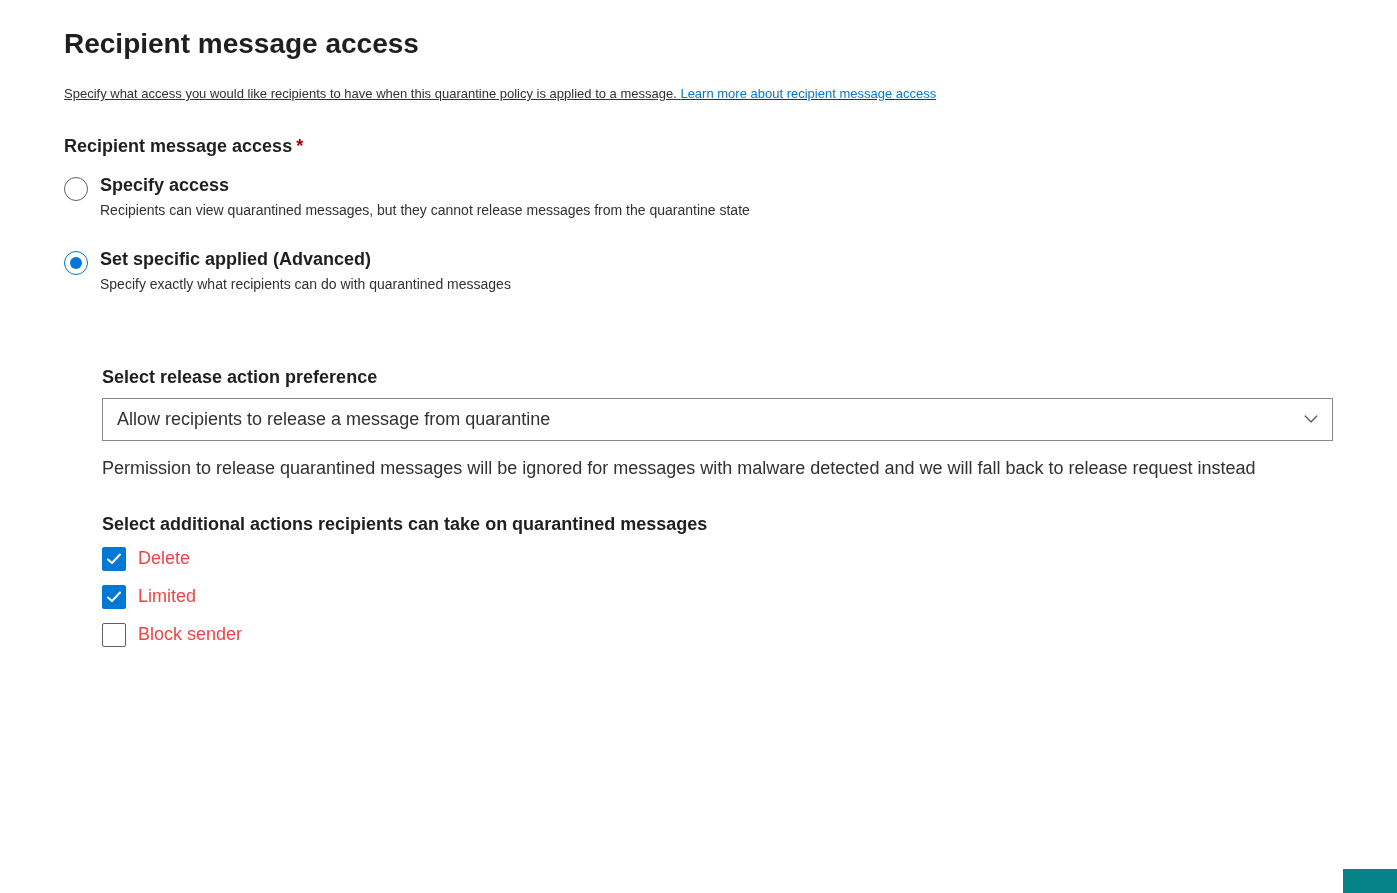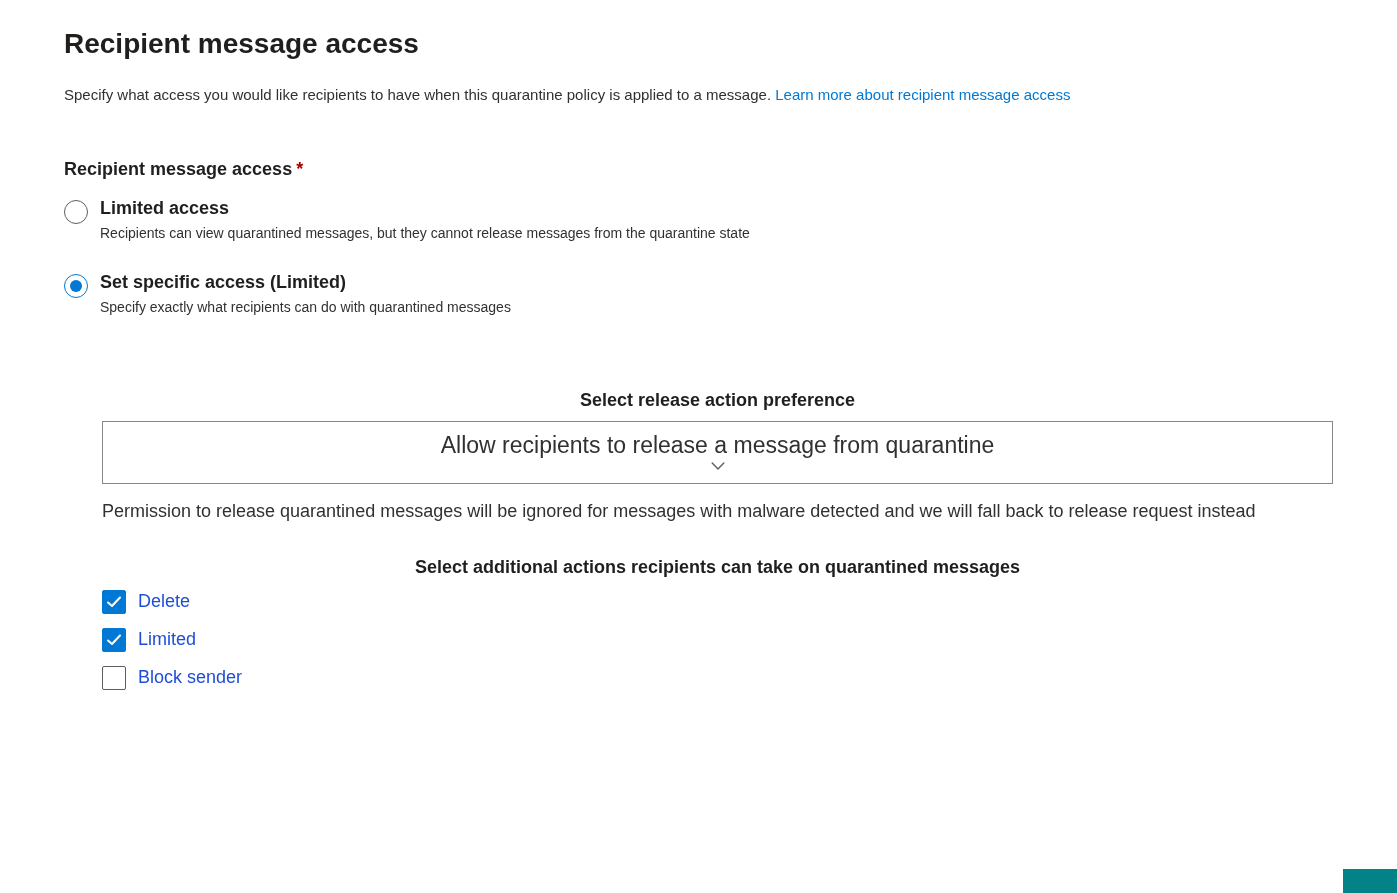--- a/index.html
+++ b/index.html
@@ -14,24 +14,25 @@
       padding: 28px 64px;
       font-size: 16px;
     }
     .page-title {
       font-size: 28px;
       font-weight: 700;
       color: #201f1e;
       margin-bottom: 24px;
     }
     .intro-text {
-      font-size: 15px;
+      font-size: 13px;
       color: #323130;
       line-height: 1.5;
-      margin-bottom: 52px;
+      margin-bottom: 32px;
+      text-decoration: underline;
     }
     .link {
       color: #0078d4;
       text-decoration: none;
       cursor: pointer;
     }
     .field-label {
       font-size: 18px;
       font-weight: 600;
       color: #201f1e;
@@ -90,35 +91,33 @@
       max-width: 740px;
     }
     .subsection {
       padding-left: 38px;
     }
     .sub-label {
       font-size: 18px;
       font-weight: 600;
       color: #201f1e;
       margin-bottom: 10px;
-      text-align: center;
     }
     .dropdown {
       width: 100%;
       border: 1px solid #8a8886;
       background: #ffffff;
       padding: 10px 14px;
-      font-size: 23px;
+      font-size: 18px;
       color: #323130;
       display: flex;
       align-items: center;
       justify-content: space-between;
       cursor: pointer;
       margin-bottom: 14px;
-      flex-direction: column;
     }
     .chevron {
       width: 14px;
       height: 14px;
       flex-shrink: 0;
     }
     .helper-text {
       font-size: 18px;
       color: #323130;
       line-height: 1.5;
@@ -154,21 +153,21 @@
     .checkbox-box.checked svg {
       display: block;
     }
     .checkbox-box svg {
       display: none;
       width: 16px;
       height: 16px;
     }
     .checkbox-label {
       font-size: 18px;
-      color: #1d4ed8;
+      color: #ef4444;
     }
     .corner-accent {
       position: fixed;
       bottom: 0;
       right: 0;
       width: 54px;
       height: 24px;
       background: #038387;
     }
   </style>
@@ -182,29 +181,29 @@
 </p>
 
 <div class="field-label">
   <span>Recipient message access</span><span class="required">*</span>
 </div>
 
 <div class="radio-group">
   <div class="radio-option">
     <div class="radio-circle"></div>
     <div class="radio-content">
-      <div class="radio-title">Limited access</div>
+      <div class="radio-title">Specify access</div>
       <div class="radio-desc">Recipients can view quarantined messages, but they cannot release messages from the quarantine state</div>
     </div>
   </div>
 
   <div class="radio-option">
     <div class="radio-circle selected"></div>
     <div class="radio-content">
-      <div class="radio-title">Set specific access (Limited)</div>
+      <div class="radio-title">Set specific applied (Advanced)</div>
       <div class="radio-desc">Specify exactly what recipients can do with quarantined messages</div>
     </div>
   </div>
 </div>
 
 <div class="subsection">
   <div class="sub-label">Select release action preference</div>
 
   <div class="dropdown">
     <span>Allow recipients to release a message from quarantine</span>

